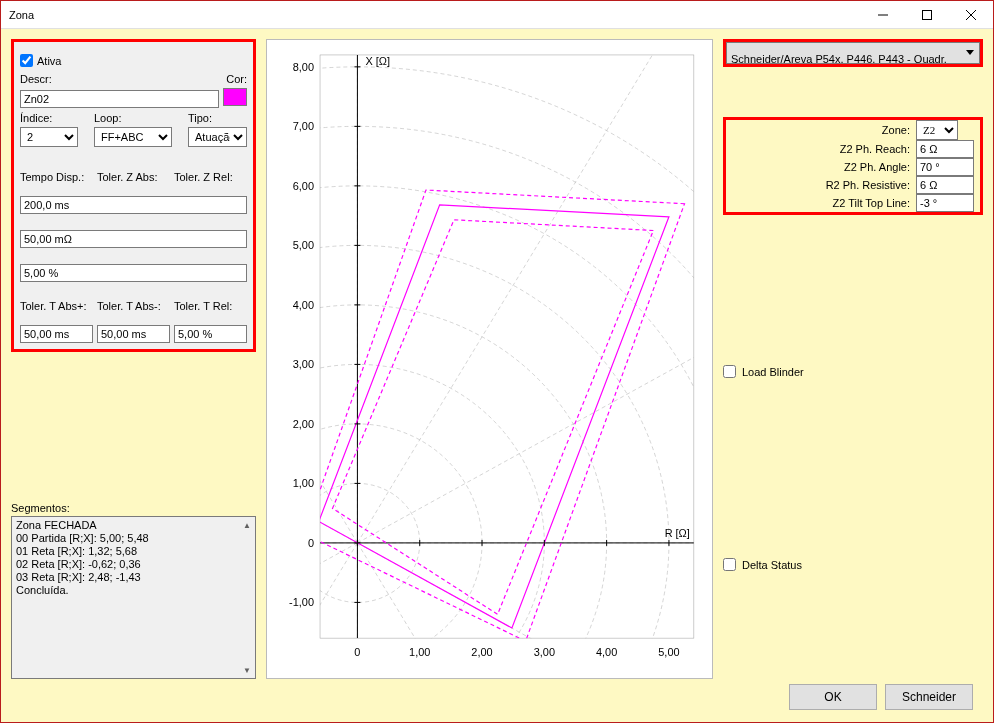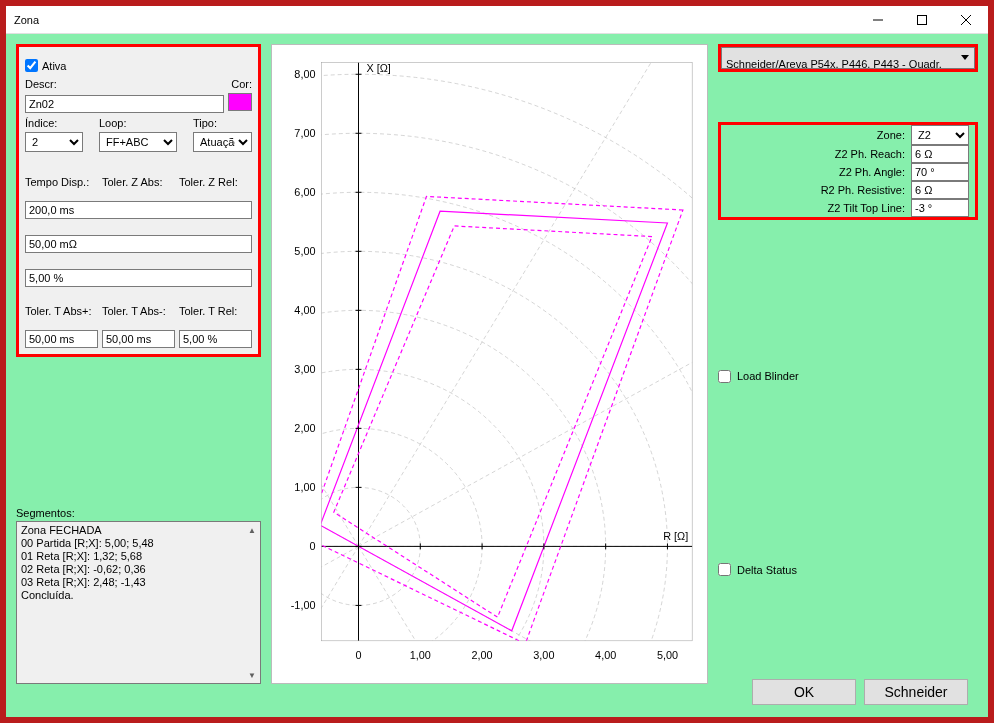--- a/index.html
+++ b/index.html
@@ -55,31 +55,31 @@
 
     .device-select-wrap { border: 3px solid #ff0000; margin-bottom: 50px; }
     .device-select-inner { display: flex; height: 22px; border: 1px solid #7a7a7a; background: #e1e1e1; }
     .device-select-inner .txt { flex: 1; padding: 10px 4px; overflow: hidden; white-space: nowrap; }
     .device-select-inner .arr { width: 18px; display: flex; align-items: center; justify-content: center; }
 
     .zone-params { border: 3px solid #ff0000; padding: 0 6px; display: flex; flex-direction: column; gap: 0; }
     .zp-row { display: flex; align-items: center; }
     .zp-row .zp-label { flex: 1; text-align: right; margin-right: 6px; }
     .zp-row .zp-val { width: 58px; }
-    .zp-row select { width: 58px; }
+    .zp-row select { width: 42px; font-family: Liberation Serif, serif; }
     .zp-row .txtinput { width: 100%; }
 
-    .check-row { margin-top: 150px; display: flex; gap: 6px; }
+    .check-row { margin-top: 150px; display: flex; align-items: center; gap: 6px; }
     .check-row2 { margin-top: 180px; display: flex; align-items: center; gap: 6px; }
 
     
     .bottombar { position: absolute; bottom: 12px; right: 20px; display: flex; gap: 8px; }
-    .btn { width: 104px; height: 26px; border: 1px solid #adadad; background: #e1e1e1; font-family: inherit; font-size: 14px; cursor: pointer; }
-
-    .dialog-outer { position: relative; width: 994px; height: 723px; background: #86efac; border: 6px solid #b91c1c; }
+    .btn { width: 88px; height: 26px; border: 1px solid #adadad; background: #e1e1e1; font-family: inherit; font-size: 12px; cursor: pointer; }
+
+    .dialog-outer { position: relative; width: 994px; height: 723px; background: #fef9c3; border: 1px solid #b91c1c; }
   </style>
 </head>
 <body>
 
 <div class="dialog-outer">
 
   <div class="titlebar">
     <div class="title">Zona</div>
     <div class="winbtn">
       <svg width="10" height="10" viewBox="0 0 10 10">

